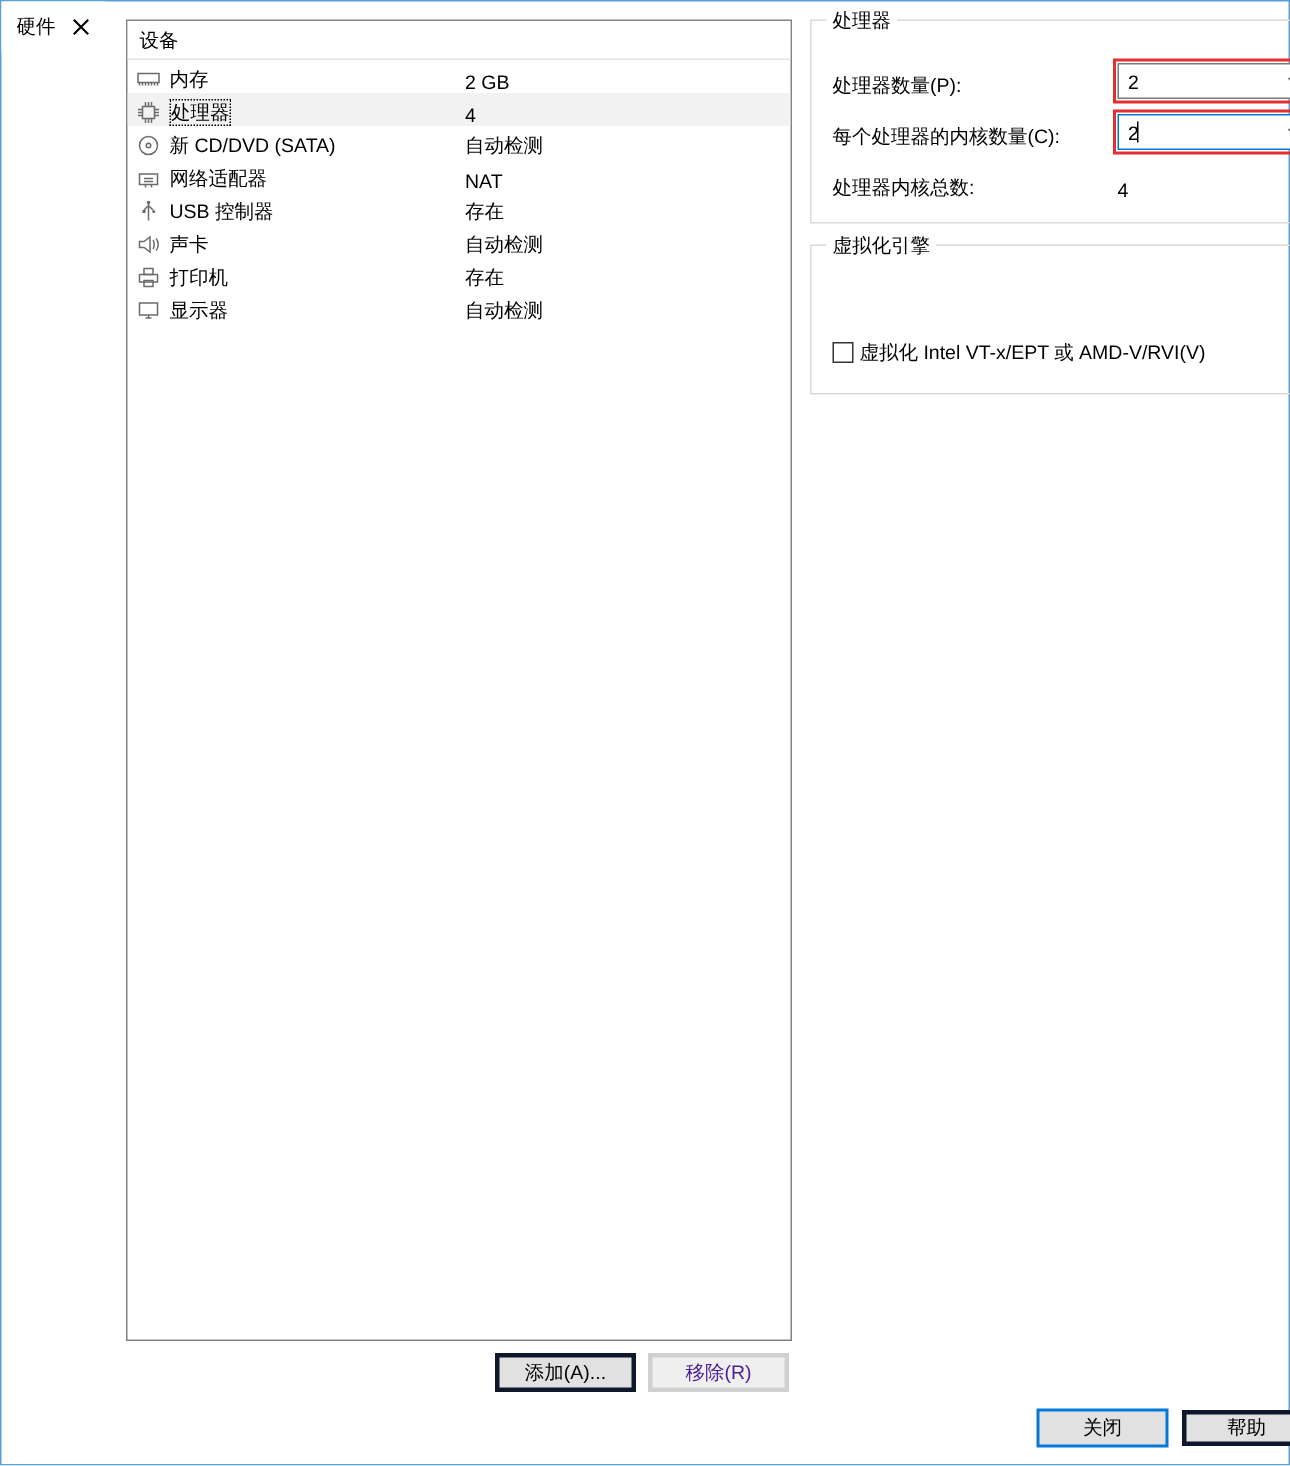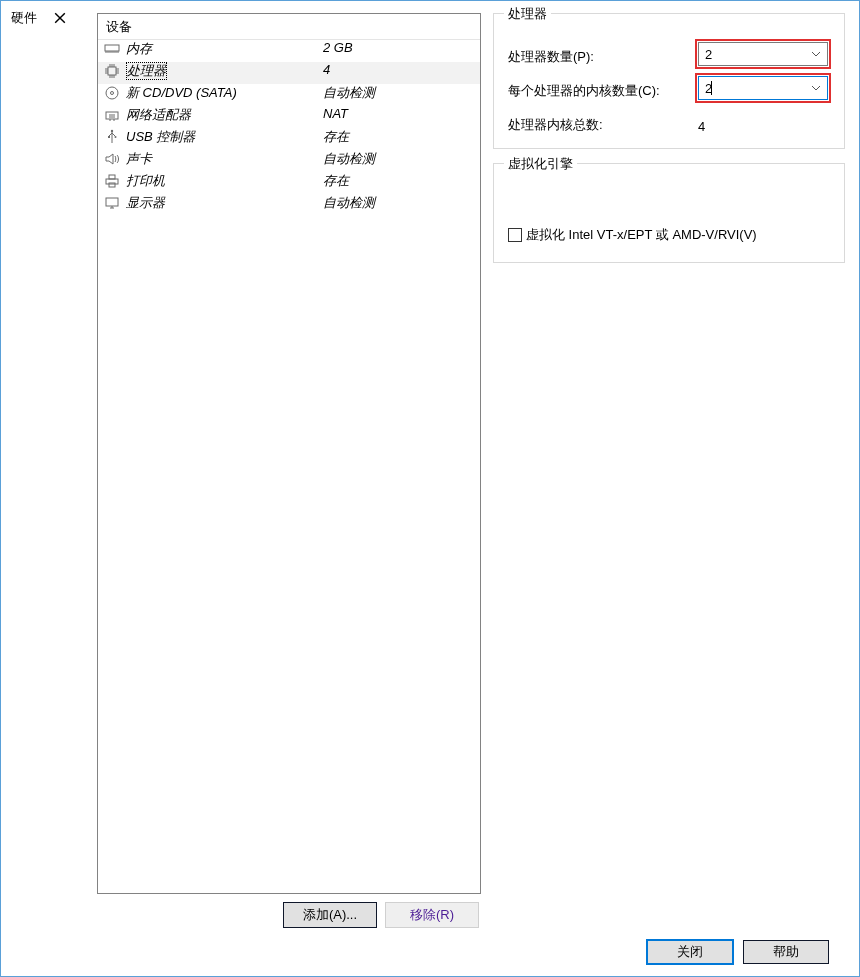--- a/index.html
+++ b/index.html
@@ -40,21 +40,21 @@
     padding: 12px 14px 0 14px;
     display: flex;
     flex-direction: column;
   }
   .main-row {
     flex: 1;
     display: flex;
     gap: 12px;
   }
   .left-col {
-    width: 384px;
+    width: 444px;
     display: flex;
     flex-direction: column;
   }
   .device-list {
     flex: 1;
     border: 1px solid #828282;
     background: #fff;
     overflow: hidden;
   }
   .dl-header {
@@ -62,22 +62,21 @@
     height: 26px;
     align-items: center;
     border-bottom: 1px solid #e5e5e5;
     background: #fff;
   }
   .dl-header .col1 { width: 176px; padding-left: 8px; }
   .dl-header .col2 { flex: 1; padding-left: 4px; }
   .dl-row {
     display: flex;
     height: 22px;
-    align-items: flex-start;
-    font-style: italic;
+    align-items: flex-end;
   }
   .dl-row.selected { background: #f2f2f2; }
   .dl-row .col1 {
     width: 176px;
     padding-left: 6px;
     display: flex;
     align-items: center;
     gap: 6px;
   }
   .dl-row .col2 { flex: 1; padding-left: 4px; margin-left: 45px; }
@@ -92,21 +91,21 @@
   .btn-row {
     margin-top: 8px;
     display: flex;
     justify-content: flex-end;
     gap: 8px;
     padding-right: 2px;
   }
   .btn {
     min-width: 94px;
     height: 26px;
-    border: 1px solid #0f172a;
+    border: 3px solid #0f172a;
     background: #e1e1e1;
     font-size: 13px;
     font-family: inherit;
     cursor: default;
     padding: 0 10px;
   }
   .btn:disabled, .btn.disabled {
     color: #4c1d95;
     background: #efefef;
     border-color: #d0d0d0;

